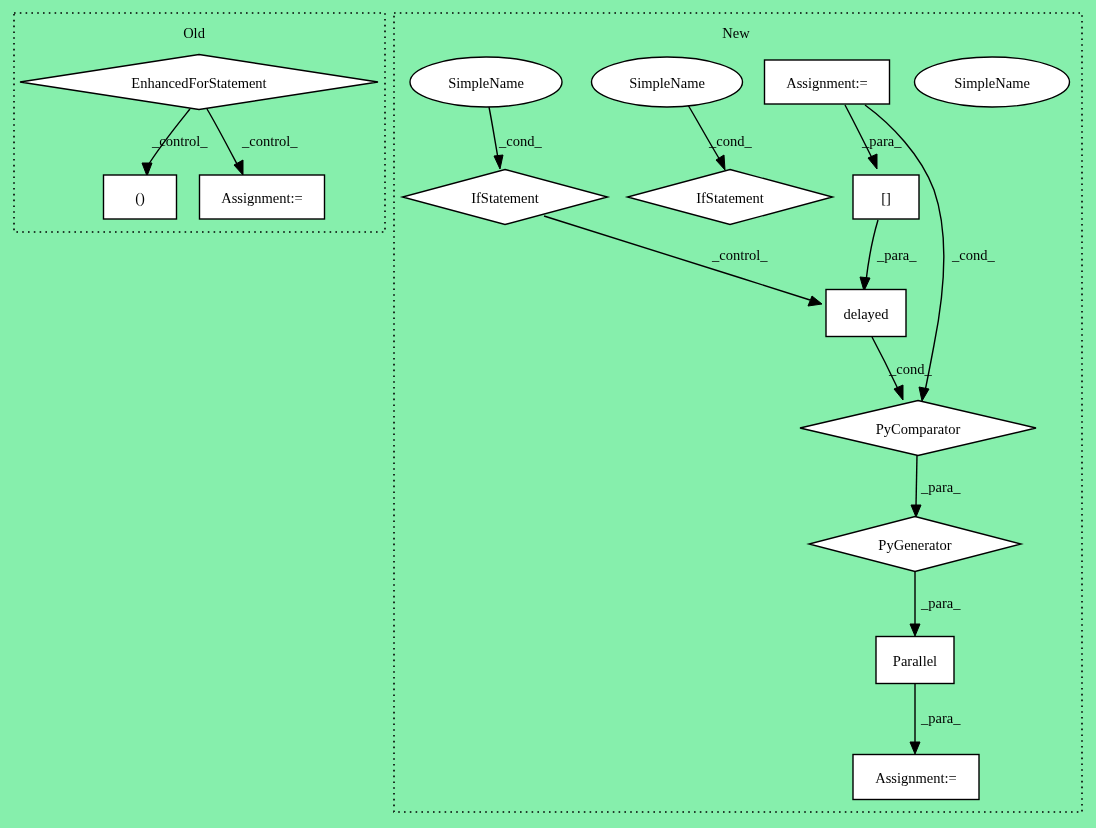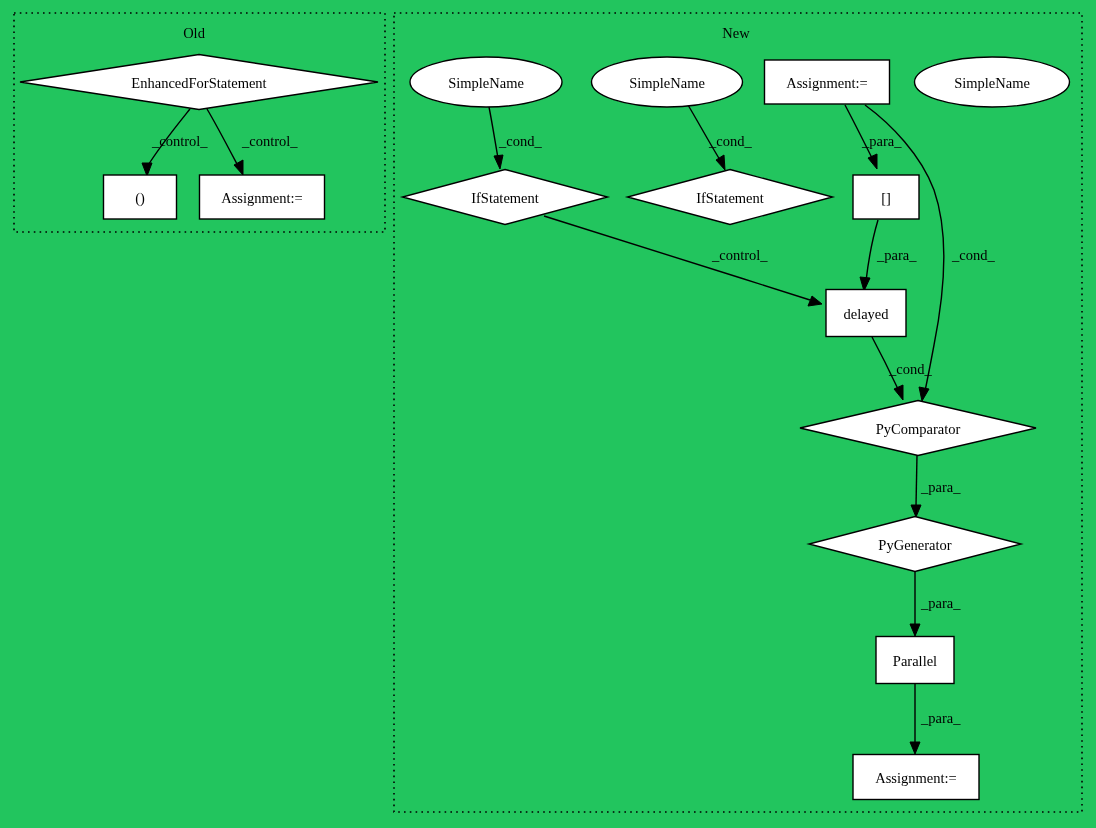--- a/index.html
+++ b/index.html
@@ -4,21 +4,21 @@
 <style>
   html, body {
     margin: 0;
     padding: 0;
     background: #ffffff;
   }
   #canvas {
     position: relative;
     width: 1096px;
     height: 828px;
-    background: #22c55e;
+    background: #86efac;
     font-family: "Liberation Serif", "DejaVu Serif", serif;
     overflow: hidden;
   }
   svg#graph {
     position: absolute;
     top: 0;
     left: 0;
     width: 1096px;
     height: 828px;
   }

